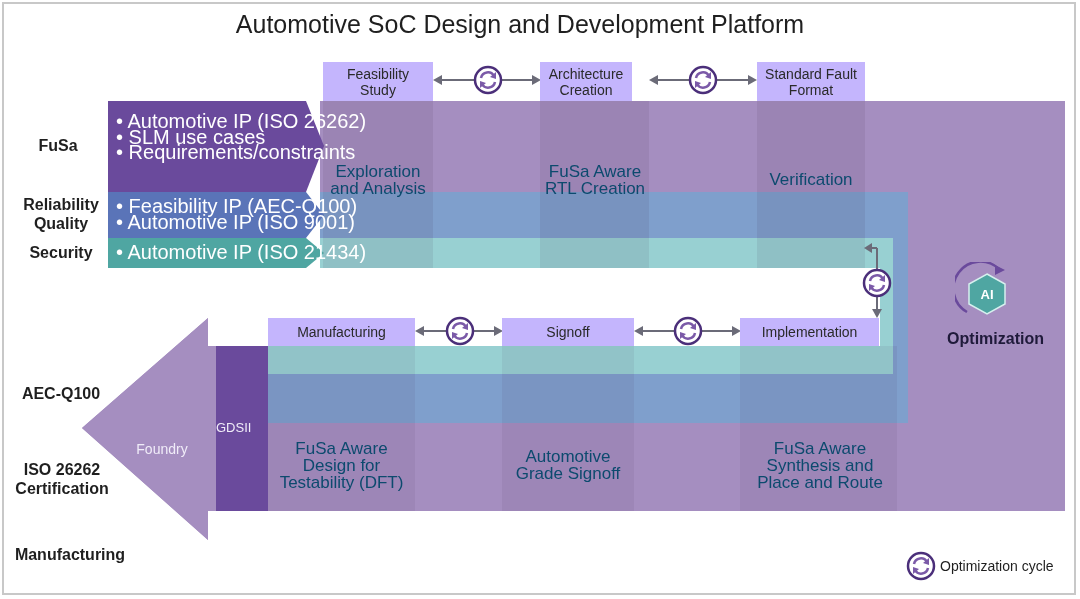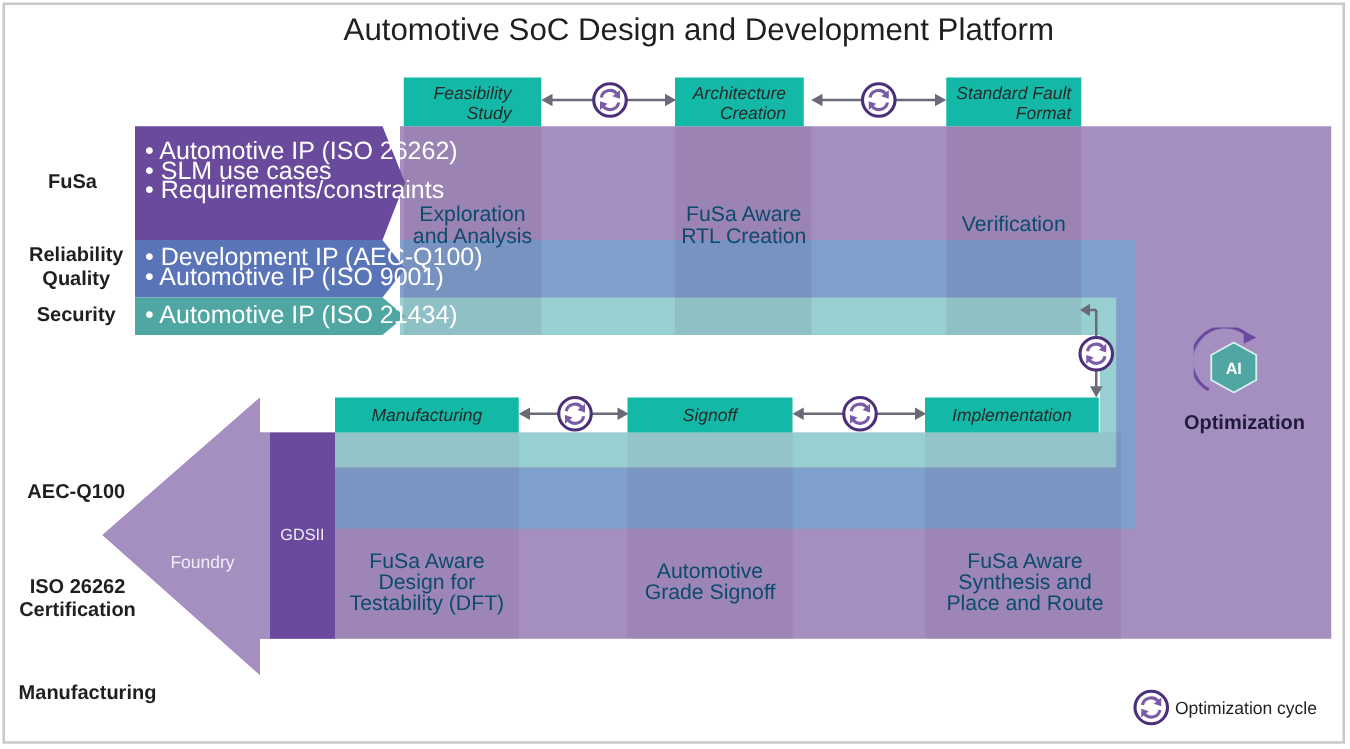--- a/index.html
+++ b/index.html
@@ -1,21 +1,21 @@
 <!DOCTYPE html>
 <html><head>
 <meta charset="utf-8">
 <style>
   html, body { margin:0; padding:0; }
   body { width:1080px; height:599px; position:relative; overflow:hidden; background:#ffffff; font-family:"Liberation Sans", sans-serif; }
   .frame { position:absolute; left:2px; top:2px; width:1074px; height:593px; border:2px solid #c8c8c8; box-sizing:border-box; }
   .abs { position:absolute; }
-  .title { position:absolute; left:0; width:1040px; top:10px; text-align:center; font-size:25px; color:#1f1f1f;padding-left:39px; }
+  .title { position:absolute; left:0; width:1040px; top:10px; text-align:center; font-size:25px; color:#1f1f1f; }
   .row-label { position:absolute; font-size:16px; font-weight:bold; color:#1f1f1f; text-align:center; line-height:19px; }
-  .step-box { position:absolute; background:#14b8a6; color:#2a2a2a; font-size:14px; text-align:right; line-height:16px; display:flex; align-items:center; justify-content:center;font-style:italic; }
+  .step-box { position:absolute; background:#c4b5fd; color:#2a2a2a; font-size:14px; text-align:center; line-height:16px; display:flex; align-items:center; justify-content:center; }
   .phase-label { position:absolute; color:#0c4a6e; font-size:17px; text-align:center; line-height:17px; display:flex; align-items:center; justify-content:center; }
   .bullets { position:absolute; color:#ffffff; font-size:20px; line-height:15.5px; }
   .bullets div::before { content:"• "; }
 </style>
 </head>
 <body>
 
 <div class="frame"></div>
 
 <div class="title">Automotive SoC Design and Development Platform</div>
@@ -115,34 +115,34 @@
   <div>Certification</div>
 </div>
 <div class="row-label" style="left:8px;top:545px;width:124px;">Manufacturing</div>
 
 <div class="bullets" style="left:116px;top:114px;">
   <div>Automotive IP (ISO 26262)</div>
   <div>SLM use cases</div>
   <div>Requirements/constraints</div>
 </div>
 <div class="bullets" style="left:116px;top:199px;">
-  <div>Development IP (AEC-Q100)</div>
+  <div>Feasibility IP (AEC-Q100)</div>
   <div>Automotive IP (ISO 9001)</div>
 </div>
 <div class="bullets" style="left:116px;top:245px;">
   <div>Automotive IP (ISO 21434)</div>
 </div>
 
 <div class="step-box" style="left:323px;top:62px;width:110px;height:39px;">
   <div>
       <div>Feasibility</div>
       <div>Study</div>
     </div>
 </div>
-<div class="step-box" style="left:540px;top:62px;width:103px;height:39px;">
+<div class="step-box" style="left:540px;top:62px;width:92px;height:39px;">
   <div>
       <div>Architecture</div>
       <div>Creation</div>
     </div>
 </div>
 <div class="step-box" style="left:757px;top:62px;width:108px;height:39px;">
   <div>
       <div>Standard Fault</div>
       <div>Format</div>
     </div>
@@ -180,21 +180,21 @@
     </div>
 </div>
 <div class="phase-label" style="left:740px;top:436px;width:160px;height:58px;">
   <div>
       <div>FuSa Aware</div>
       <div>Synthesis and</div>
       <div>Place and Route</div>
     </div>
 </div>
 
-<div class="abs" style="left:216px;top:420px;width:52px;text-align:center;color:#f0ecf8;font-size:13px;">GDSII</div>
+<div class="abs" style="left:216px;top:420px;width:52px;color:#f0ecf8;font-size:13px;">GDSII</div>
 <div class="abs" style="left:126px;top:441px;width:72px;text-align:center;color:#f0ecf8;font-size:14px;">Foundry</div>
 
 <svg class="abs" style="left:955px;top:262px" width="64" height="64">
   <path d="M12 50 A27 27 0 1 1 44 7" fill="none" stroke="#6a4a9c" stroke-width="2.5"></path>
   <path d="M52 12 A27 27 0 0 1 20 58" fill="none" stroke="#6a4a9c" stroke-width="2.5" opacity="0"></path>
   <polygon points="40,3 50,8 40,13" fill="#6a4a9c"></polygon>
   <polygon points="32,12 50,22 50,42 32,52 14,42 14,22" fill="#4fa6a2" stroke="#d6f0ee" stroke-width="1.5"></polygon>
   <text x="32" y="37" text-anchor="middle" font-family="Liberation Sans, sans-serif" font-size="13" font-weight="bold" fill="#ffffff">AI</text>
 </svg>
 <div class="abs" style="left:930px;top:330px;width:114px;text-align:right;font-size:16px;font-weight:bold;color:#1f1a3a;">Optimization</div>

